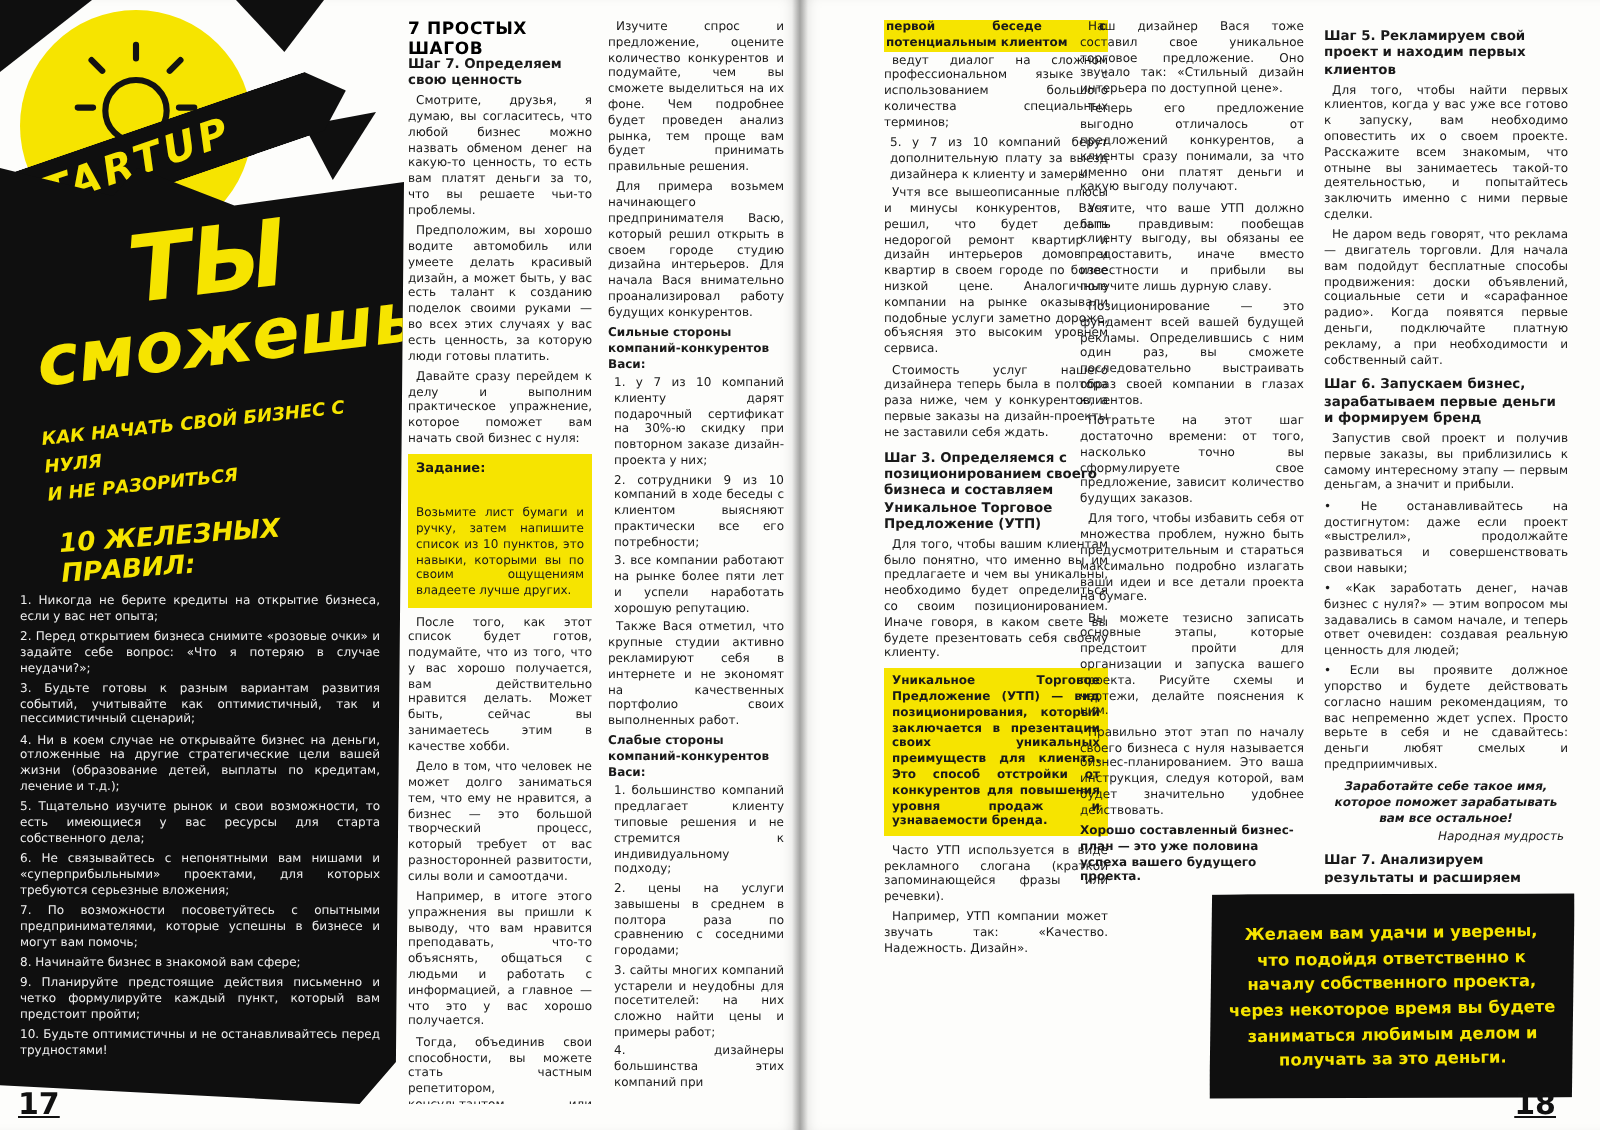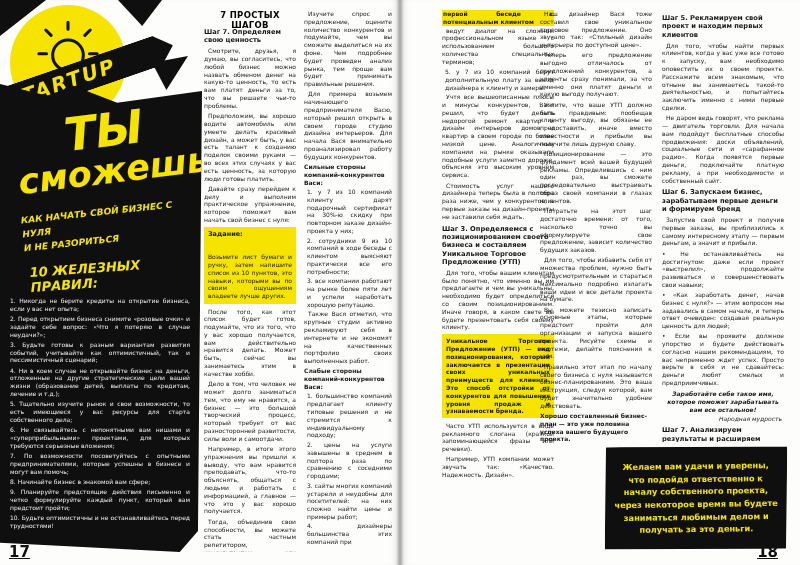--- a/index.html
+++ b/index.html
@@ -24,21 +24,21 @@
   .black-panel{ position:absolute; left:0; top:84px; width:202px; height:468px; background:var(--ink);
     clip-path:polygon(0 0,28% 3%,34% 0,58% 4%,100% 1.5%,98% 95.5%,89% 100%,0 98%); padding-top:12px; }
   .t1{ color:var(--yellow); font-size:46px; font-weight:800; font-style:italic; line-height:1; transform:rotate(-7deg); margin:8px 0 0 64px; }
   .t2{ color:var(--yellow); font-size:35px; font-weight:800; font-style:italic; line-height:1; transform:rotate(-7deg); margin:4px 0 0 18px; }
   .sub{ color:var(--yellow); font-weight:700; font-style:italic; font-size:9px; line-height:1.55; transform:rotate(-6deg); margin:16px 0 0 22px; }
   .rules-title{ color:var(--yellow); font-weight:800; font-style:italic; font-size:13px; transform:rotate(-4deg); margin:12px 0 8px 30px; }
   .rules{ color:#efefef; font-size:6px; line-height:1.3; padding:0 12px 0 10px; text-align:justify; }
   .rule{ margin-bottom:2.5px; }
 
   
-  .steps-header{ position:absolute; left:204px; top:10px; width:92px; text-align:center; font-weight:800; font-size:8.5px; letter-spacing:.3px; }
+  .steps-header{ position:absolute; left:204px; top:10px; width:92px; font-weight:800; font-size:8.5px; letter-spacing:.3px; }
   .col{ position:absolute; font-size:6px; line-height:1.3; color:#191919; text-align:justify; overflow:hidden; }
   .col-b{ left:204px; top:24px;  width:92px;  height:528px; }
   .col-c{ left:304px; top:10px;  width:88px;  height:542px; }
   .col-d{ left:18px;  top:10px;  width:112px; height:542px;margin-left:24px; }
   .col-e{ left:140px; top:10px;  width:112px; height:542px; }
   .col-f{ left:262px; top:10px;  width:122px; height:432px; }
 
   .blk{ margin-bottom:2.5px; }
   .blk.heading{ font-weight:800; font-size:6.7px; line-height:1.25; text-align:left; margin:4px 0 2.5px; }
   .blk.para{ text-indent:4px; }

